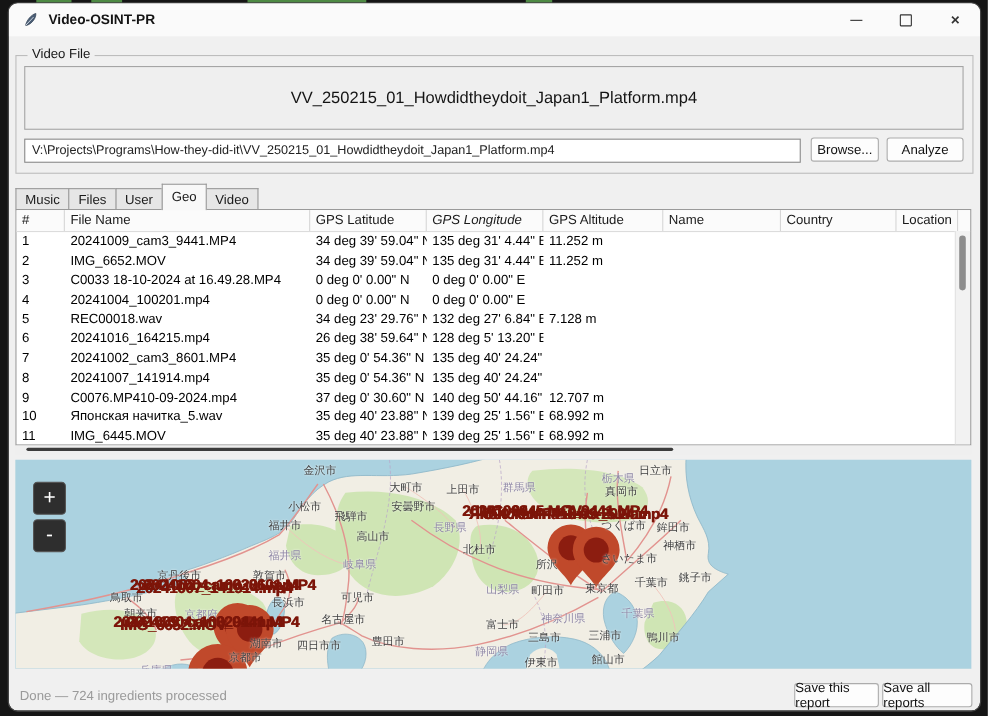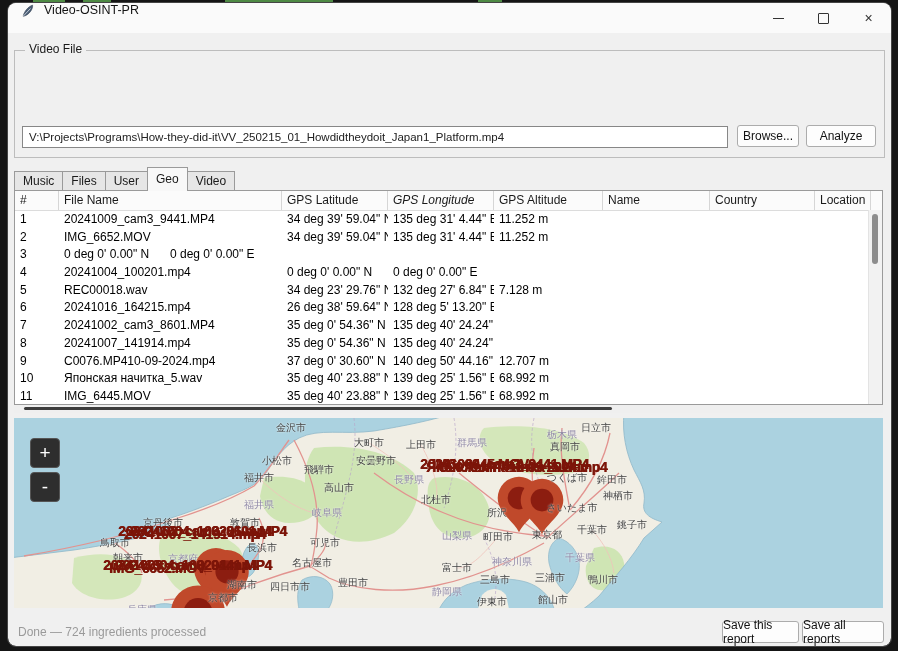--- a/index.html
+++ b/index.html
@@ -3,21 +3,21 @@
 <meta charset="utf-8">
 <style>
   html,body{margin:0;padding:0;}
   body{width:898px;height:651px;background:#151515;position:relative;overflow:hidden;
        font-family:"Liberation Sans",sans-serif;-webkit-font-smoothing:antialiased;}
   .desk-green{position:absolute;top:0;height:3px;background:#4e8a44;}
   .window{position:absolute;left:8px;top:3px;width:883px;height:643px;background:#f0f0f0;
           border-radius:8px;overflow:hidden;outline:1px solid #454545;}
   
   .titlebar{position:absolute;left:0;top:0;width:100%;height:30px;background:#fafafa;
-            display:flex;align-items:flex-start;}
+            display:flex;align-items:center;font-weight:bold;}
   .app-icon{width:16px;height:16px;margin-left:12px;}
   .title-text{font-size:12.5px;color:#141414;margin-left:8px;flex:1;}
   .capbtn{width:45px;height:30px;display:flex;align-items:center;justify-content:center;color:#222;}
   .min-glyph{width:11px;height:1px;background:#333;}
   .max-glyph{width:9px;height:9px;border:1px solid #333;border-radius:1px;}
   .close-glyph{font-size:14px;line-height:14px;color:#333;}
   
   .groupbox{position:absolute;left:6px;top:47px;width:869px;height:106px;border:1px solid #bdbdbd;}
   .group-label{position:absolute;left:10px;top:-9px;background:#f0f0f0;padding:0 4px;
                font-size:12px;color:#1a1a1a;}
@@ -87,20 +87,21 @@
         <div class="max-glyph"></div>
       </div>
     <div class="capbtn">
         <span class="close-glyph">×</span>
       </div>
   </div>
 
   <div class="groupbox">
     <span class="group-label">Video File</span>
   </div>
+  <div class="filename-box">VV_250215_01_Howdidtheydoit_Japan1_Platform.mp4</div>
   <input class="path-input" type="text" value="V:\Projects\Programs\How-they-did-it\VV_250215_01_Howdidtheydoit_Japan1_Platform.mp4" style="">
   <div class="btn btn-browse">Browse...</div>
   <div class="btn btn-analyze">Analyze</div>
 
   <div class="tab-bar">
       <div class="tab">Music</div>
       <div class="tab">Files</div>
       <div class="tab">User</div>
       <div class="tab sel">Geo</div>
       <div class="tab">Video</div>
@@ -133,20 +134,21 @@
           <div class="td" style="width: 223px;">IMG_6652.MOV</div>
           <div class="td" style="width: 106px;">34 deg 39' 59.04" N</div>
           <div class="td" style="width: 106px;">135 deg 31' 4.44" E</div>
           <div class="td" style="width: 109px;">11.252 m</div>
           <div class="td" style="width: 107px;"></div>
           <div class="td" style="width: 105px;"></div>
           <div class="td" style="width: 56px;"></div>
         </div>
         <div class="tr">
           <div class="td" style="width: 44px;">3</div>
+          <div class="td" style="width: 223px;">C0033 18-10-2024 at 16.49.28.MP4</div>
           <div class="td" style="width: 106px;">0 deg 0' 0.00" N</div>
           <div class="td" style="width: 106px;">0 deg 0' 0.00" E</div>
           <div class="td" style="width: 109px;"></div>
           <div class="td" style="width: 107px;"></div>
           <div class="td" style="width: 105px;"></div>
           <div class="td" style="width: 56px;"></div>
         </div>
         <div class="tr">
           <div class="td" style="width: 44px;">4</div>
           <div class="td" style="width: 223px;">20241004_100201.mp4</div>

